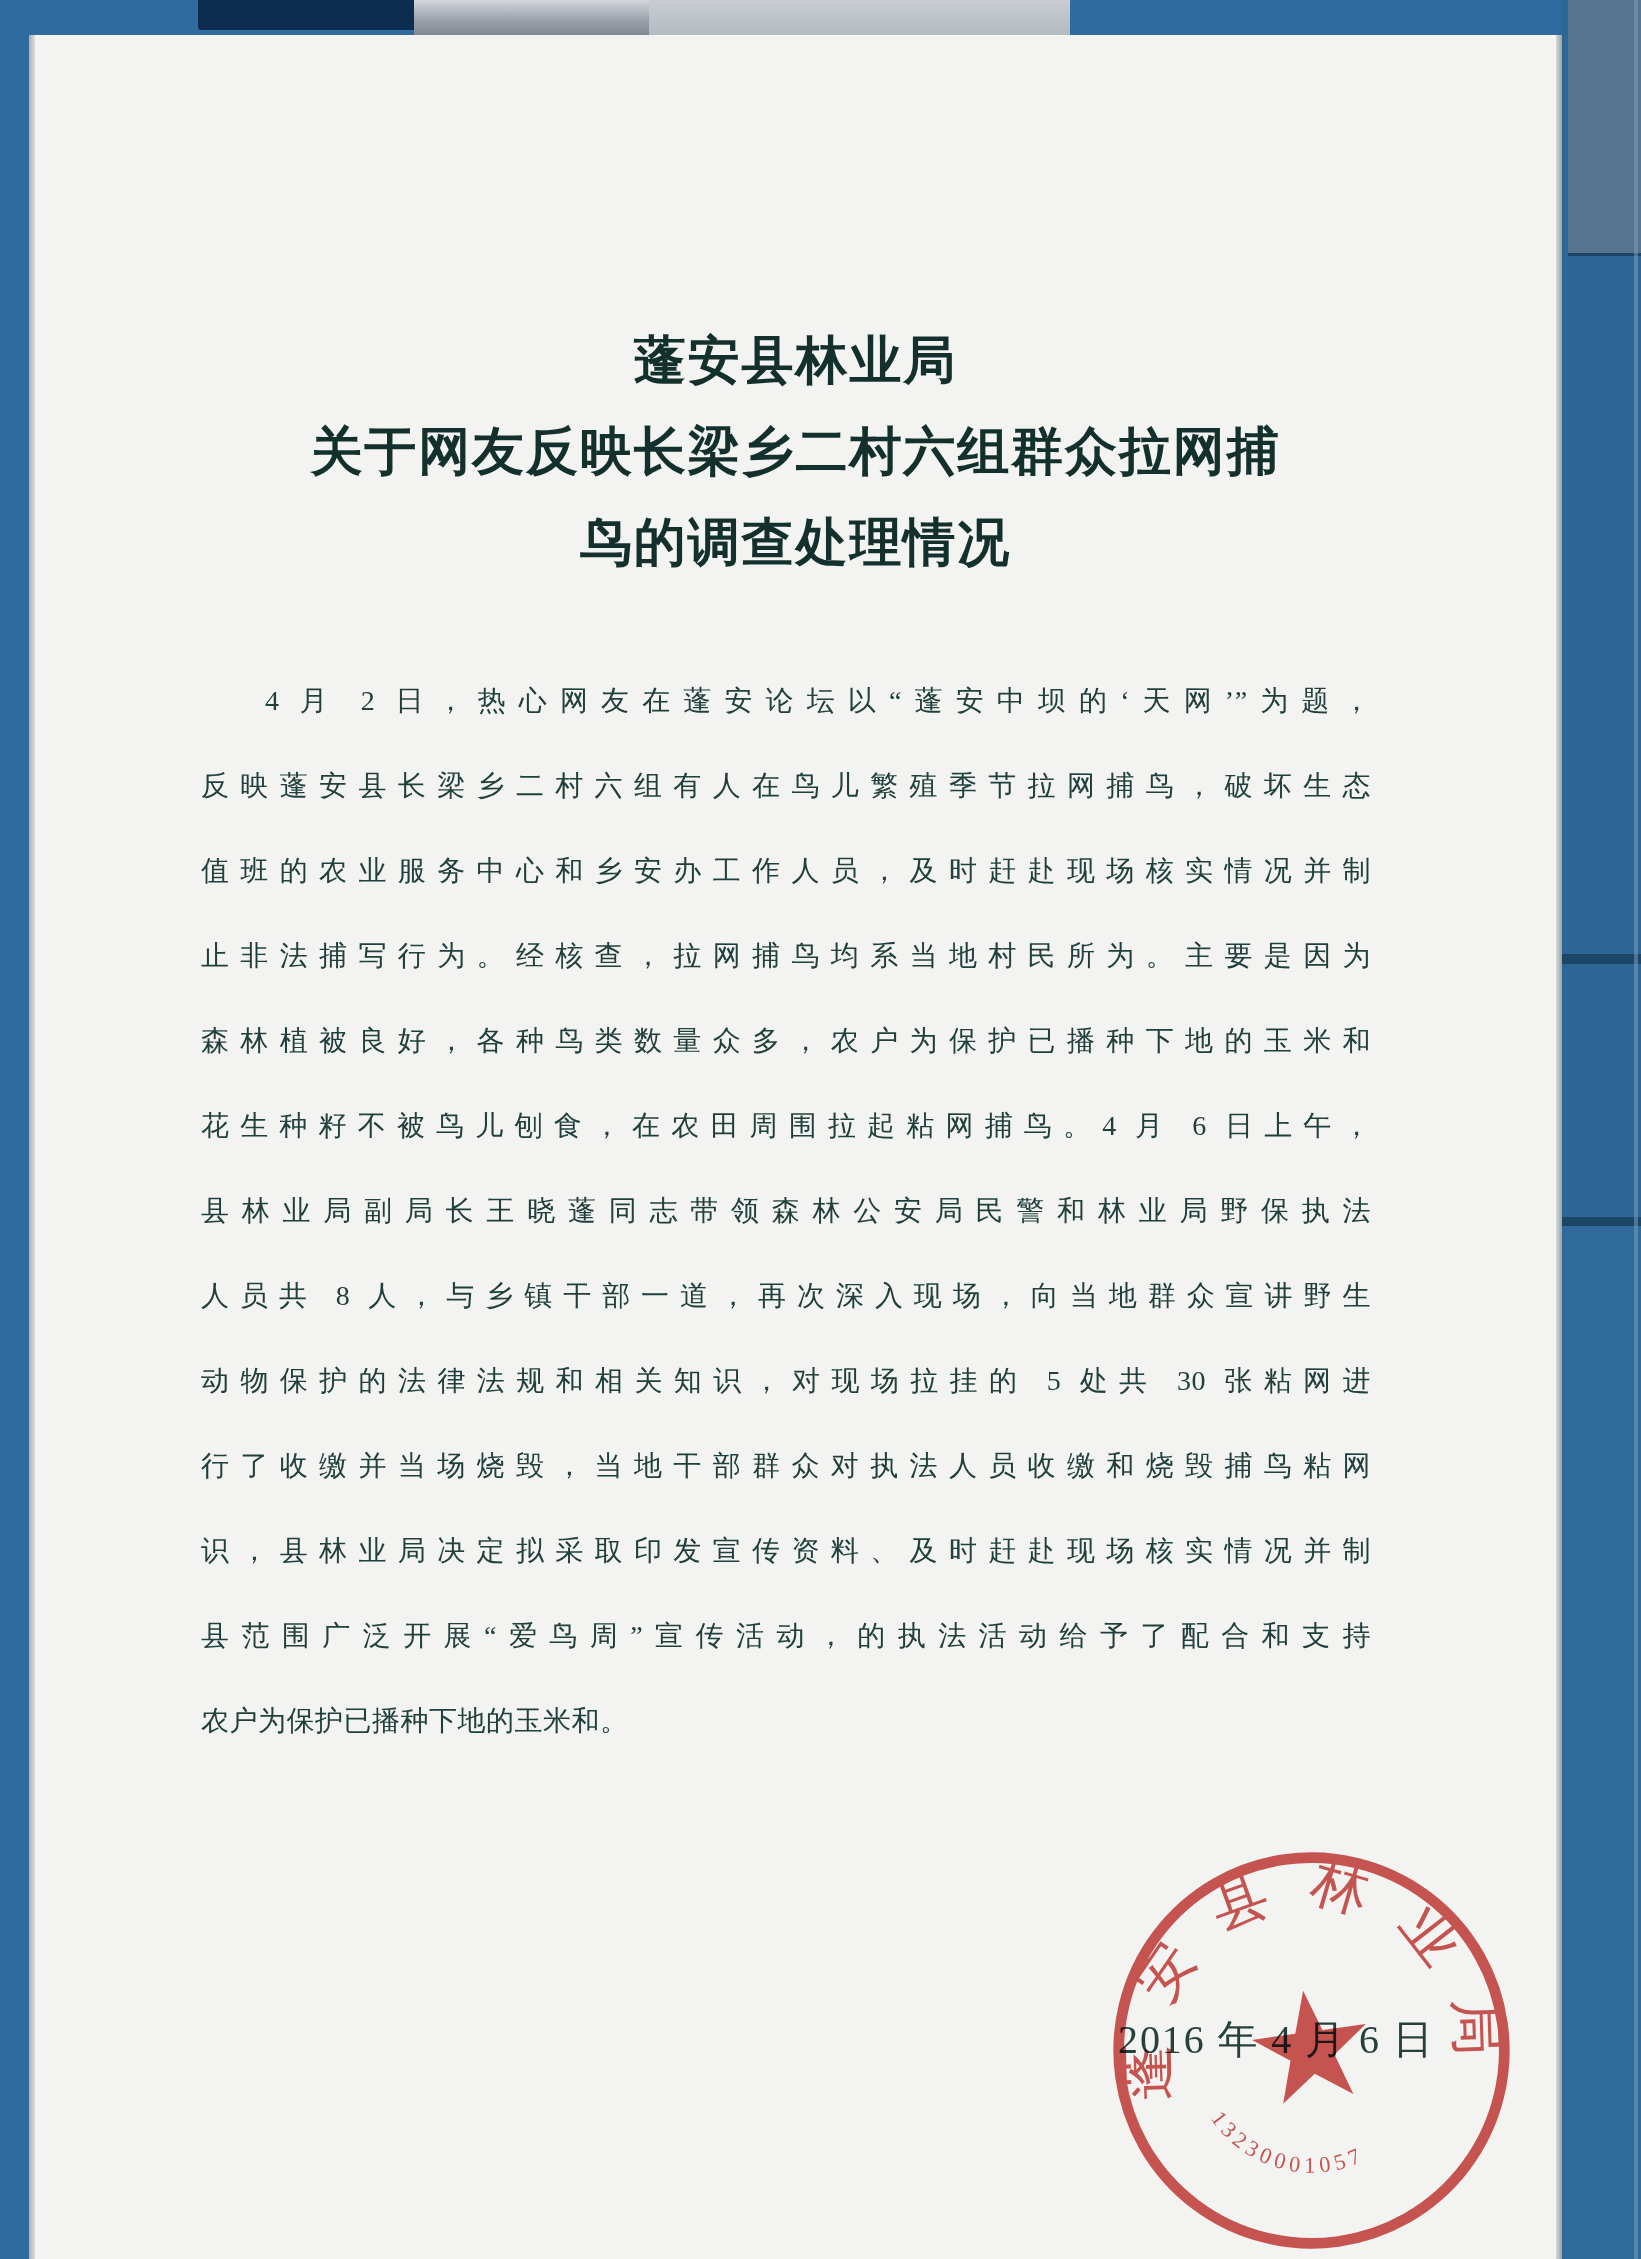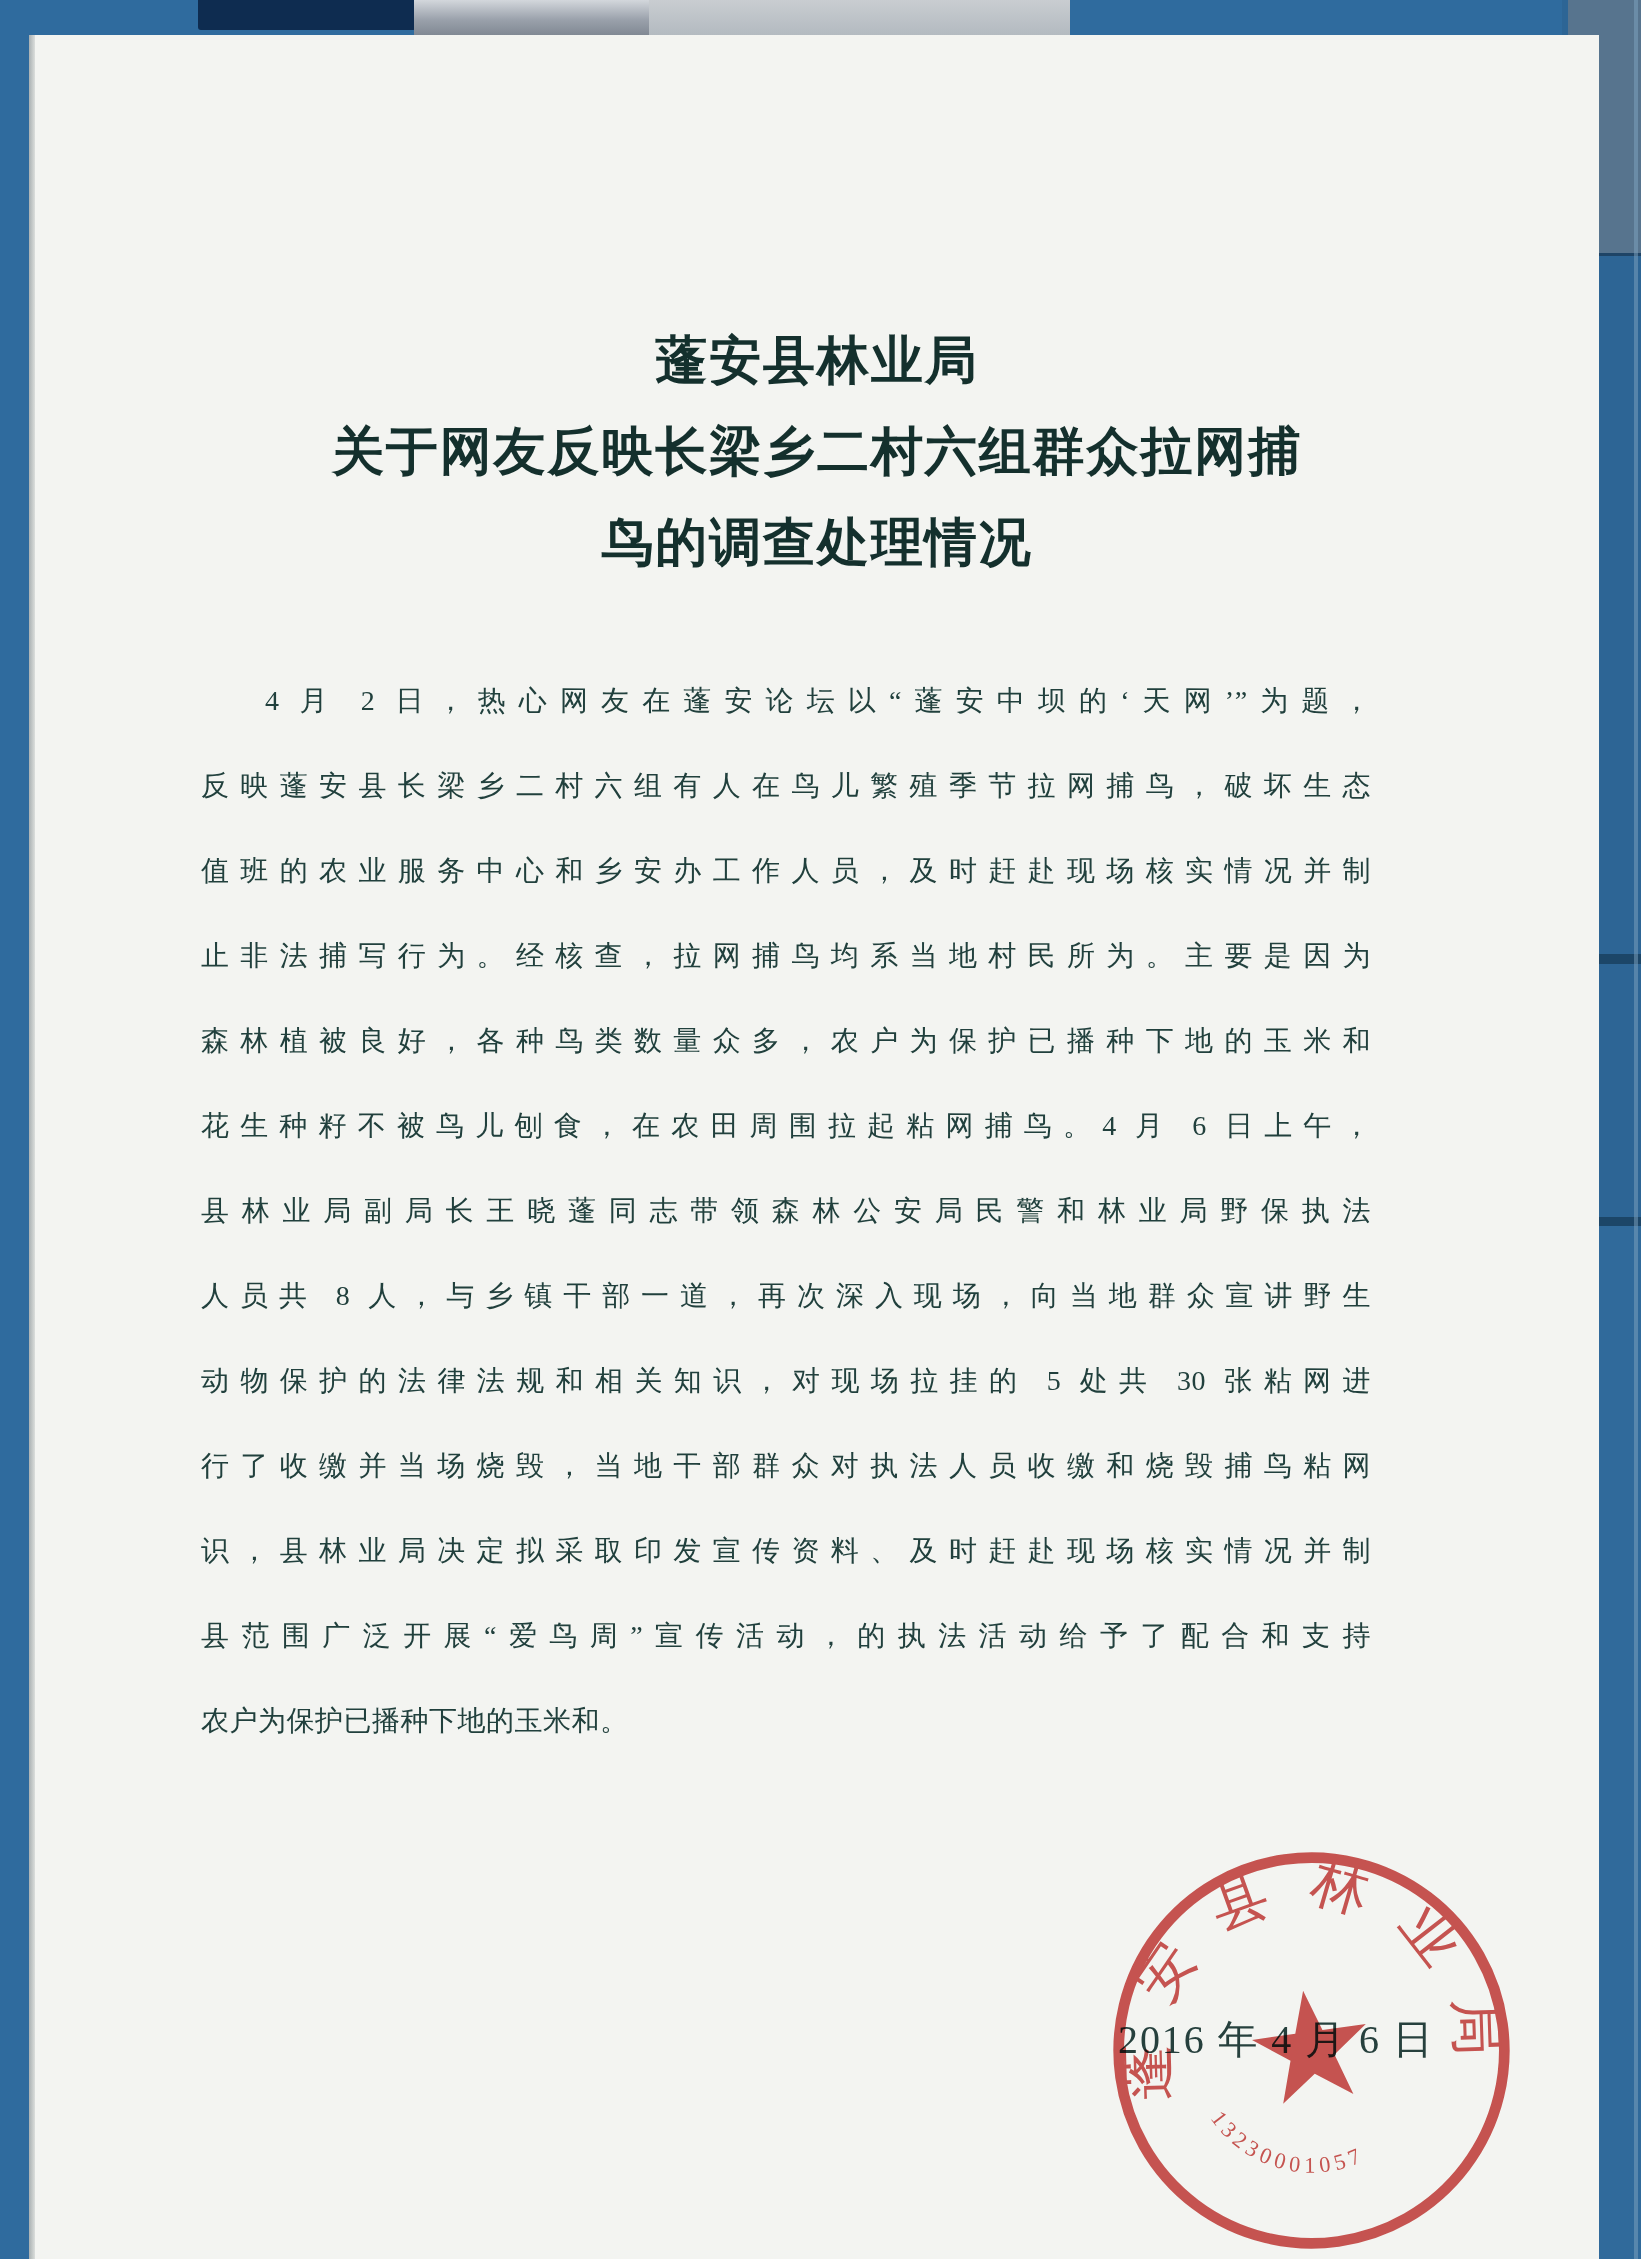--- a/index.html
+++ b/index.html
@@ -20,21 +20,20 @@
   .right-line-2{left:1562px;top:1217px;width:79px;height:8.7px;background:#1c4668;}
   .right-lower{left:1562px;top:1225px;width:79px;height:1034px;background:#306a9b;}
   .right-edge-hl{left:1634px;top:0;width:3.9px;height:2259px;background:#7fa3c0;opacity:.5;}
   .left-band{left:0;top:0;width:29px;height:2259px;background:#2f6b9e;}
   .paper-shadow-l{left:29px;top:35px;width:6.8px;height:2225px;background:linear-gradient(90deg,#a9b0b2,#e4e6e3);}
   .paper-shadow-r{left:1554px;top:35px;width:7.7px;height:2225px;background:linear-gradient(90deg,#e8eae7,#9aa2a8);}
   
   .paper{
     position:absolute;left:35px;top:35px;width:1521px;height:2225px;
     background:#f3f4f1;
-    padding-left:43px;
   }
   .title{
     position:absolute;left:0;top:280px;width:100%;
     text-align:center;font-size:52px;font-weight:600;line-height:91px;
     color:#14302d;letter-spacing:1.9px;
   }
   .body-text{
     position:absolute;left:166px;top:623px;width:1170px;
     font-size:28px;line-height:85px;color:#21403d;
   }

